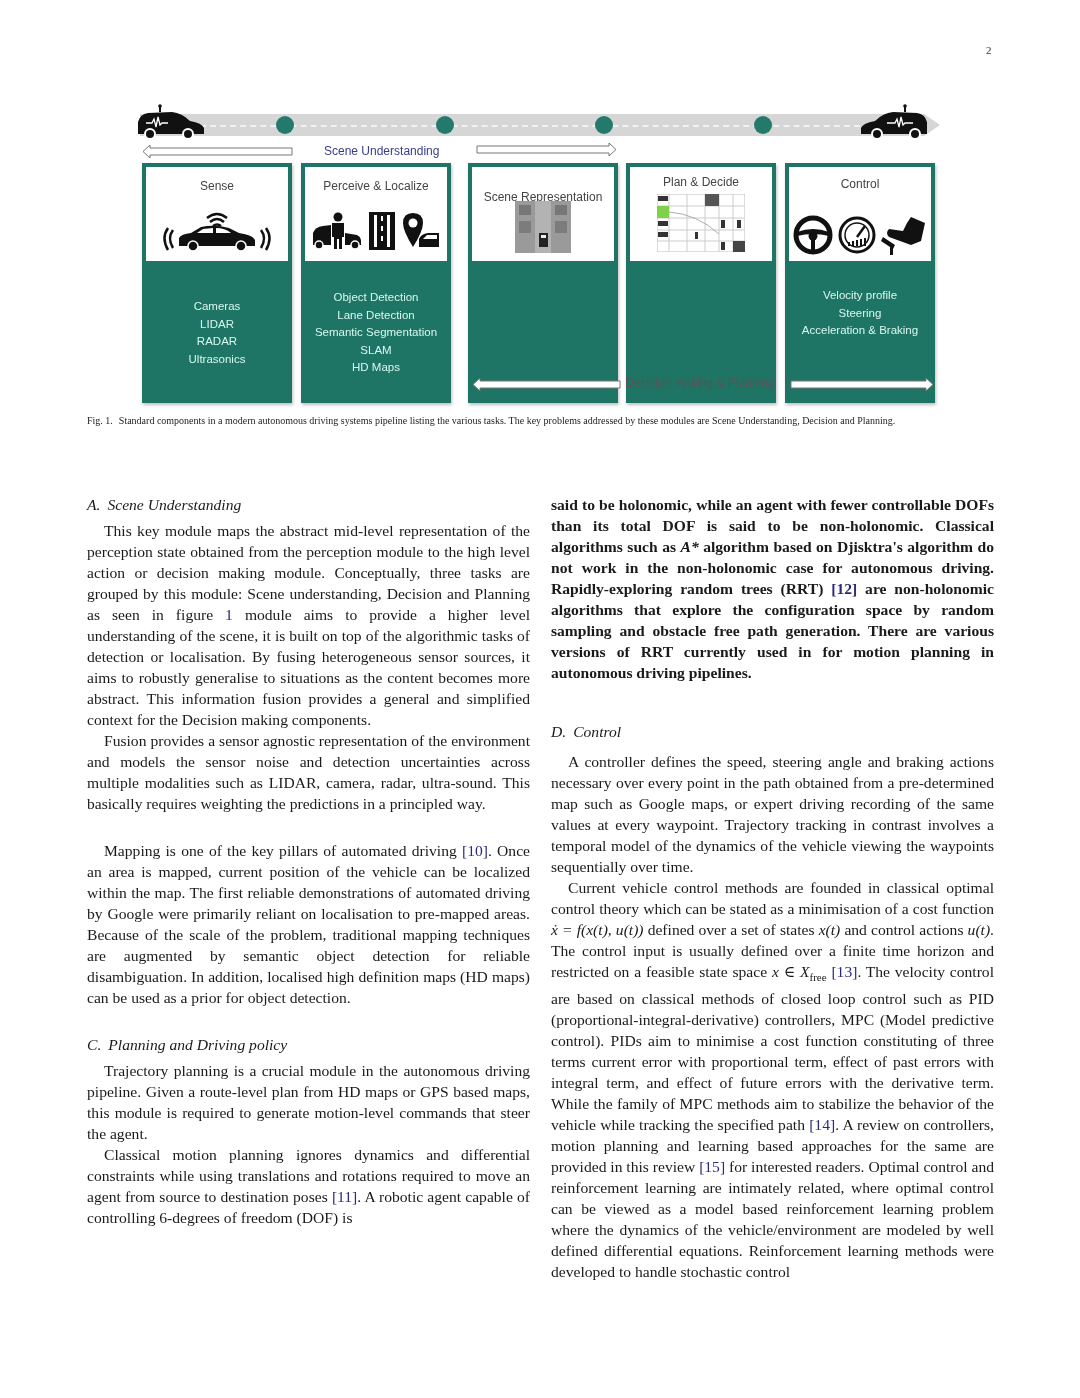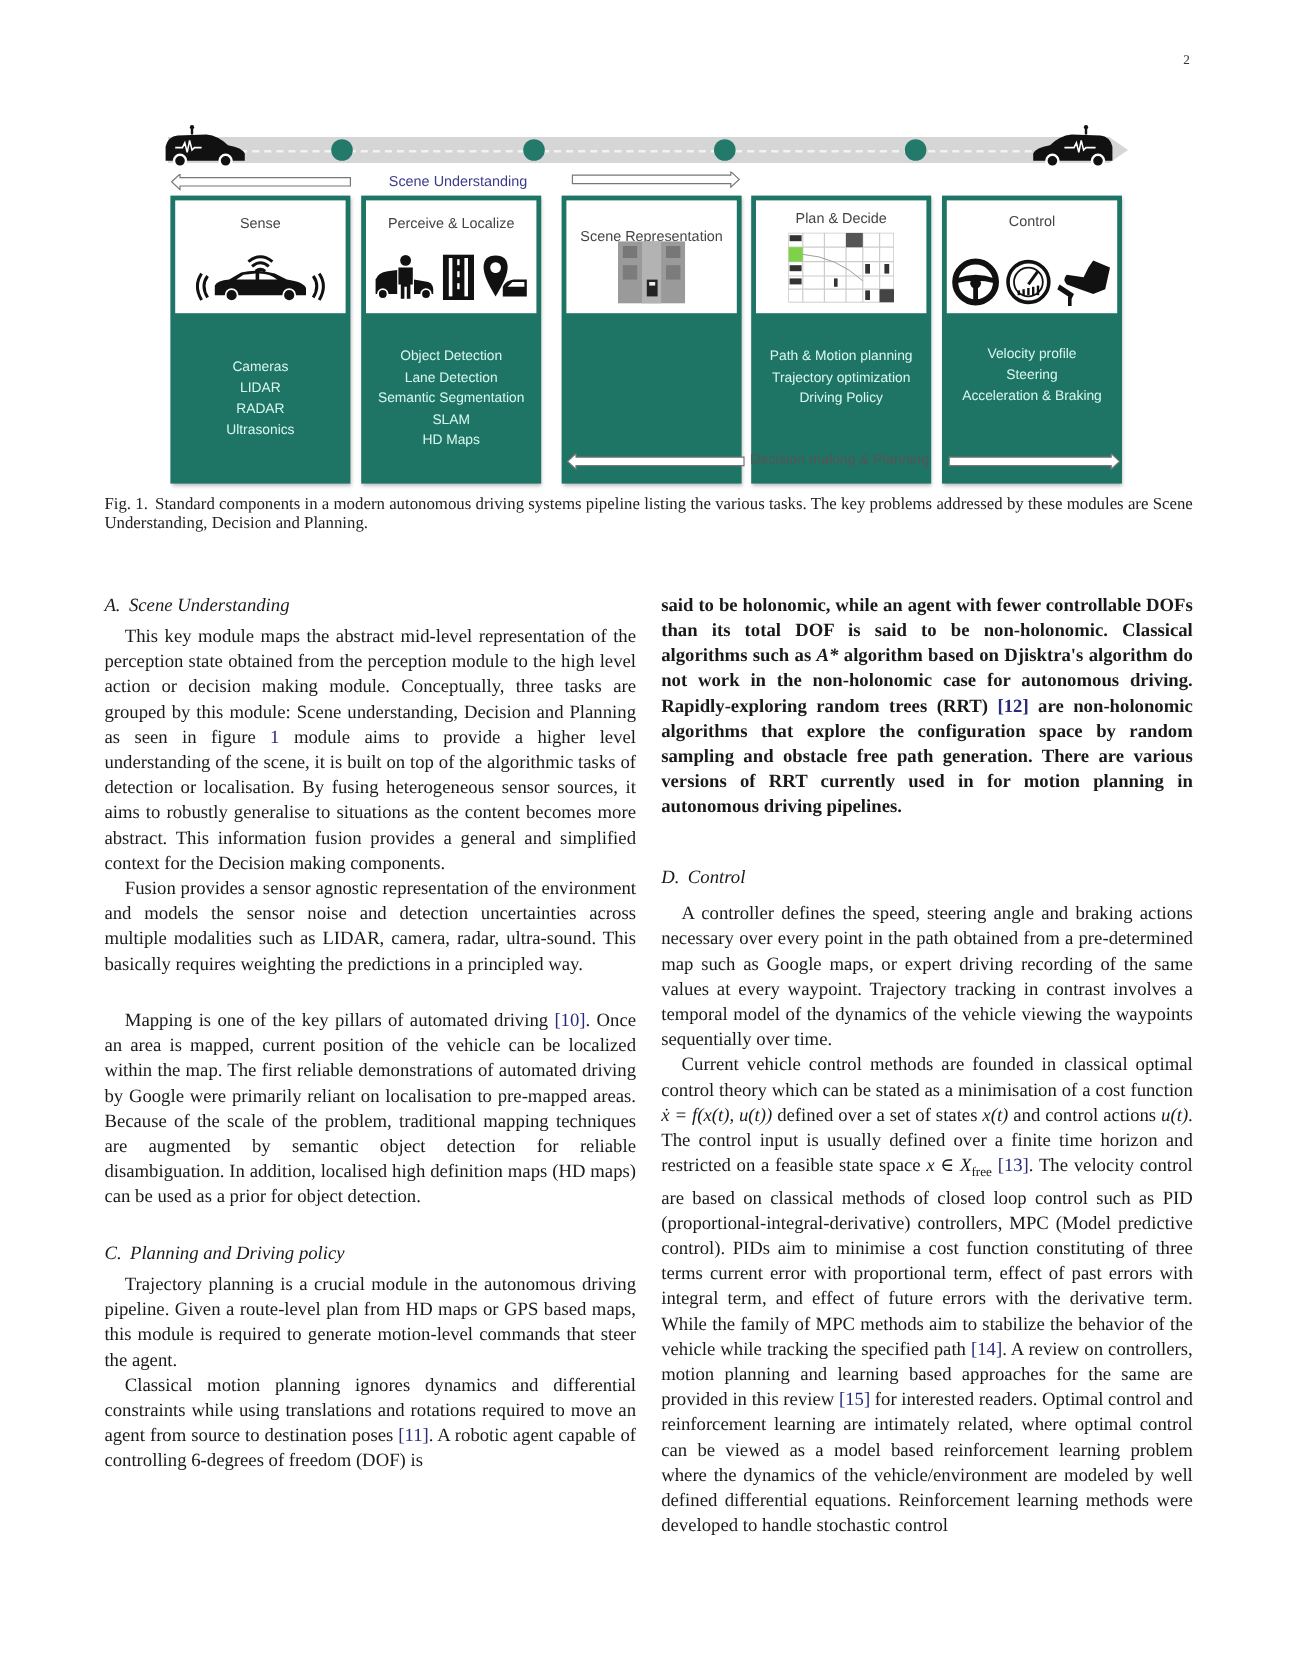--- a/index.html
+++ b/index.html
@@ -23,21 +23,21 @@
   .module .top { position:absolute; left:4px; right:4px; top:4px; height:94px; background:#ffffff; }
   .module .title { position:absolute; left:0; right:0; top:12px; text-align:center;
                    font-family:"Liberation Sans","DejaVu Sans",sans-serif; font-size:12px; color:#444; }
   .module .icons { position:absolute; left:0; right:0; top:40px; height:48px; display:flex;
                    justify-content:center; align-items:center; gap:6px; }
   .module .tasks { position:absolute; left:0; right:0; top:106px; bottom:6px; display:flex; flex-direction:column;
                    justify-content:center; align-items:center; }
   .module .task { font-family:"Liberation Sans","DejaVu Sans",sans-serif; font-size:11.5px; color:#d9f7ef;
                   line-height:17.5px; text-align:center; white-space:nowrap; }
 
-  .caption { position:absolute; left:87px; top:413px; width:907px; font-size:14px; line-height:16px;
+  .caption { position:absolute; left:87px; top:413px; width:907px; font-size:10px; line-height:16px;
              text-align:justify; color:#222; }
   .caption .lbl { margin-right:6px; }
 
   
   .col { position:absolute; top:494px; width:443px; font-size:15.6px; line-height:21px; text-align:justify;
          hyphens:manual; }
   .col.left { left:87px; }
   .col.right { left:551px; }
   .col p { margin:0; text-indent:17px; }
   .col p.cont { text-indent:0;font-weight:bold; }
@@ -194,25 +194,20 @@
           <rect x="1" y="27" width="10" height="5" fill="#333"></rect>
           <rect x="1" y="38" width="10" height="5" fill="#333"></rect>
           <rect x="64" y="26" width="4" height="8" fill="#333"></rect>
           <rect x="80" y="26" width="4" height="8" fill="#333"></rect>
           <rect x="64" y="48" width="4" height="8" fill="#333"></rect>
           <rect x="38" y="38" width="3" height="7" fill="#333"></rect>
           <path d="M12 18 Q40 20 62 40" fill="none" stroke="#999" stroke-width="0.8"></path>
         </svg>
       </div>
     </div>
-    <div class="tasks" style="justify-content:flex-start;padding-top:20px;">
-      <div class="task">Path &amp; Motion planning</div>
-      <div class="task">Trajectory optimization</div>
-      <div class="task">Driving Policy</div>
-    </div>
   </div>
 
   <div class="module" style="left:655px;">
     <div class="top">
       <div class="title" style="top:10px;">Control</div>
       <div class="icons" style="top:44px;gap:4px;">
         <svg width="40" height="40" viewBox="0 0 40 40">
           <circle cx="20" cy="20" r="17" fill="none" stroke="#111" stroke-width="5"></circle>
           <circle cx="20" cy="21" r="4.5" fill="#111"></circle>
           <path d="M4 17 Q20 11 36 17 L36 21 Q20 17 4 21 Z" fill="#111"></path>

